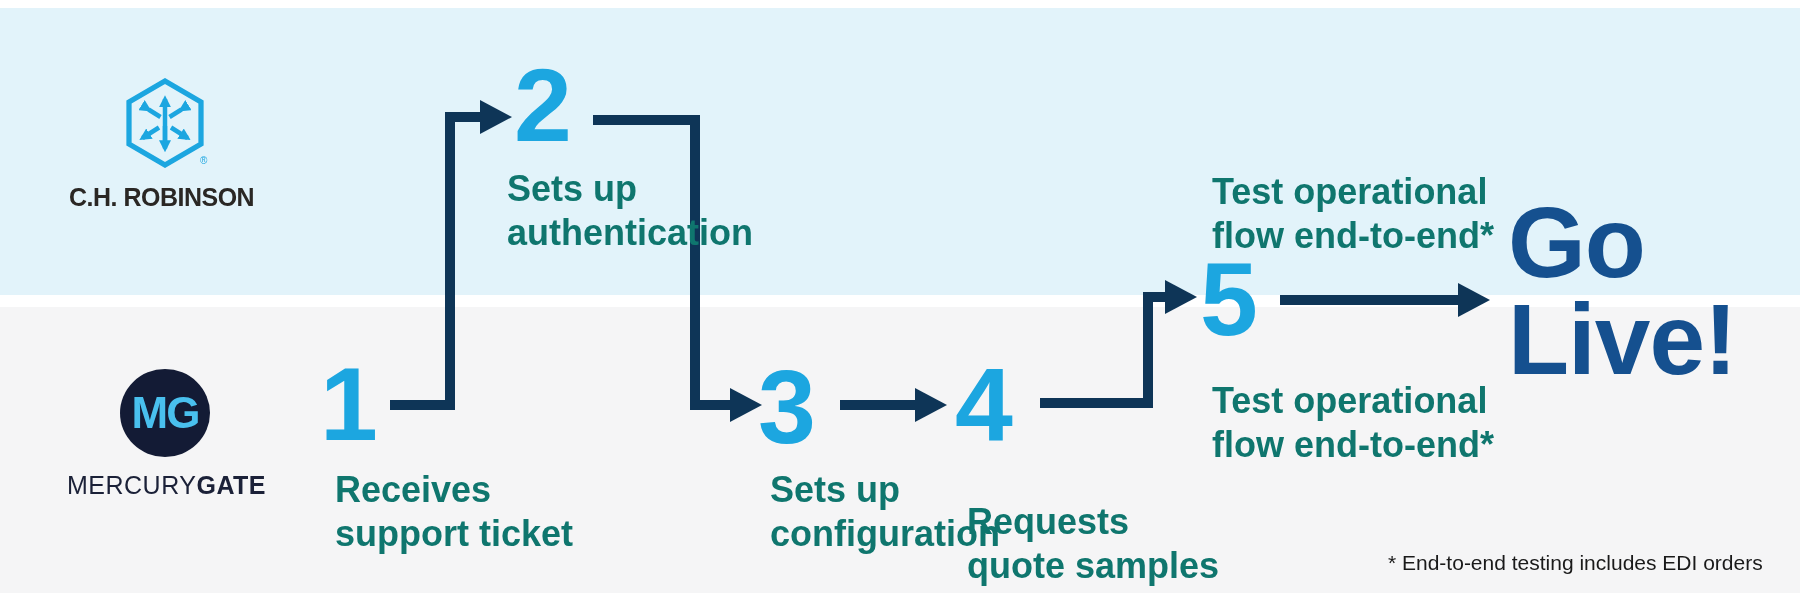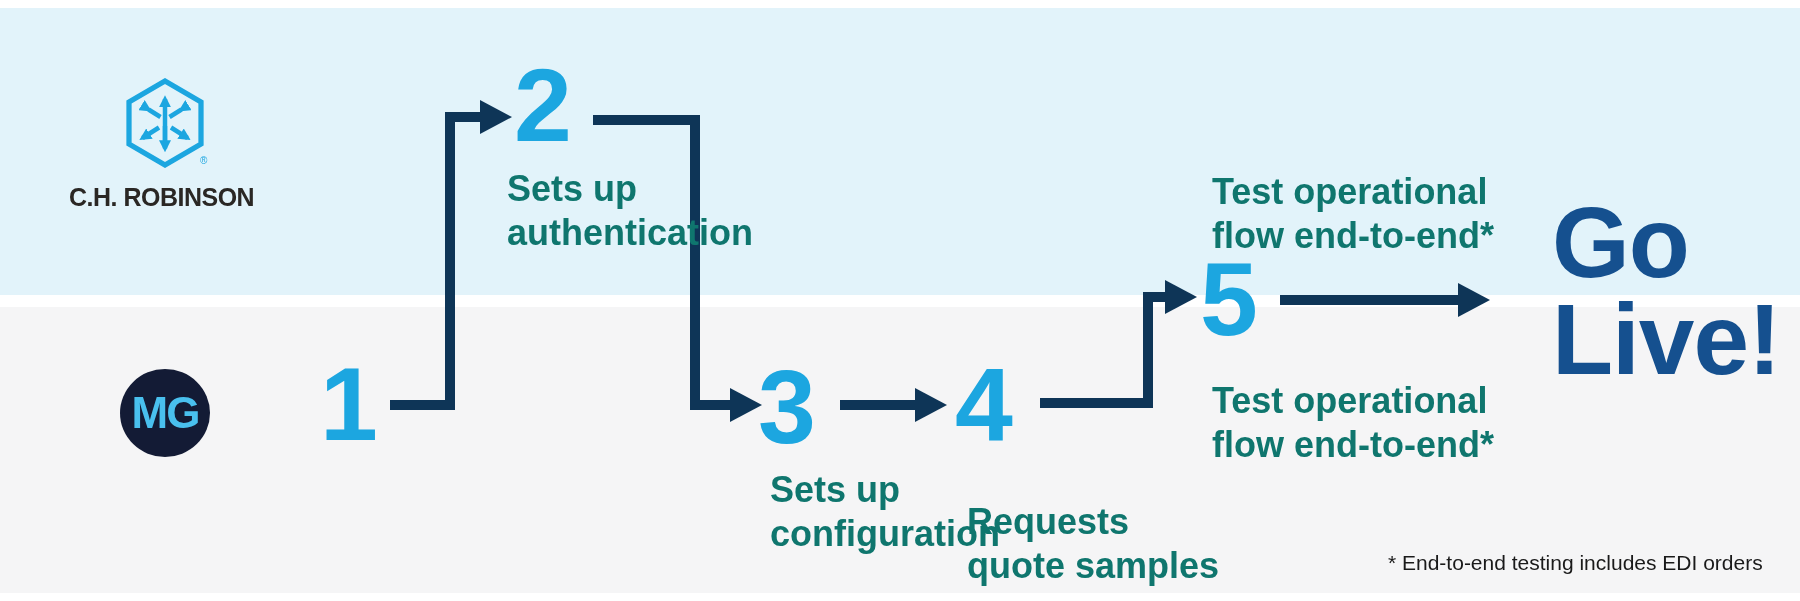--- a/index.html
+++ b/index.html
@@ -53,20 +53,23 @@
       <line x1="30" y1="42" x2="46" y2="52" marker-start="url(#ahb)"></line>
       <line x1="74" y1="42" x2="58" y2="52" marker-start="url(#ahb)"></line>
     </g>
   </svg>
   <span class="chr-reg" style="left:200px; top:155px;">®</span>
   <div class="chr-wordmark" style="left:69px; top:182px;">C.H. ROBINSON</div>
 
   <div class="mg-circle" style="left:120px; top:369px;">
     <span class="mg-mono">MG</span>
   </div>
+  <div class="mg-wordmark" style="left:67px; top:471px;">
+    <span class="reg">MERCURY</span><span class="bold">GATE</span>
+  </div>
 
   <div class="conn" style="left:390px; top:400px; width:65px; height:10px;"></div>
   <div class="conn" style="left:445px; top:112px; width:10px; height:298px;"></div>
   <div class="conn" style="left:448px; top:112px; width:32px; height:10px;"></div>
   <div class="ah" style="left:480px; top:100px;"></div>
 
   <div class="conn" style="left:593px; top:115px; width:107px; height:10px;"></div>
   <div class="conn" style="left:690px; top:115px; width:10px; height:295px;"></div>
   <div class="conn" style="left:700px; top:400px; width:30px; height:10px;"></div>
   <div class="ah" style="left:730px; top:388px;"></div>
@@ -81,29 +84,31 @@
 
   <div class="conn" style="left:1280px; top:295px; width:180px; height:10px;"></div>
   <div class="ah" style="left:1458px; top:283px;"></div>
 
   <div class="stepnum" style="left:320px; top:352px;">1</div>
   <div class="stepnum" style="left:514px; top:53px;">2</div>
   <div class="stepnum" style="left:758px; top:355px;">3</div>
   <div class="stepnum" style="left:955px; top:353px;">4</div>
   <div class="stepnum" style="left:1200px; top:247px;">5</div>
 
+  <div class="steplabel" style="left:335px; top:468px;">Receives
+support ticket</div>
   <div class="steplabel" style="left:507px; top:167px;">Sets up
 authentication</div>
   <div class="steplabel" style="left:770px; top:468px;">Sets up
 configuration</div>
   <div class="steplabel" style="left:967px; top:468px;margin-top:32px;">Requests
 quote samples</div>
   <div class="steplabel" style="left:1212px; top:170px;">Test operational
 flow end-to-end*</div>
   <div class="steplabel" style="left:1212px; top:379px;">Test operational
 flow end-to-end*</div>
 
-  <div class="golive" style="left:1508px; top:194px;margin-left:44px;">Go
+  <div class="golive" style="left:1508px; top:194px;">Go
 Live!</div>
 
   <div class="footnote" style="left:1388px; top:551px;">* End-to-end testing includes EDI orders</div>
 
 </div>
 
 </body></html>

